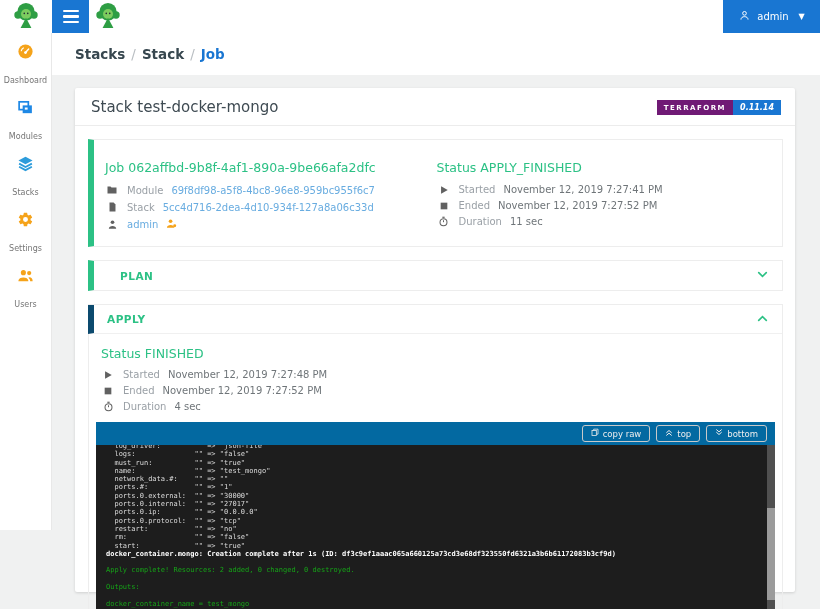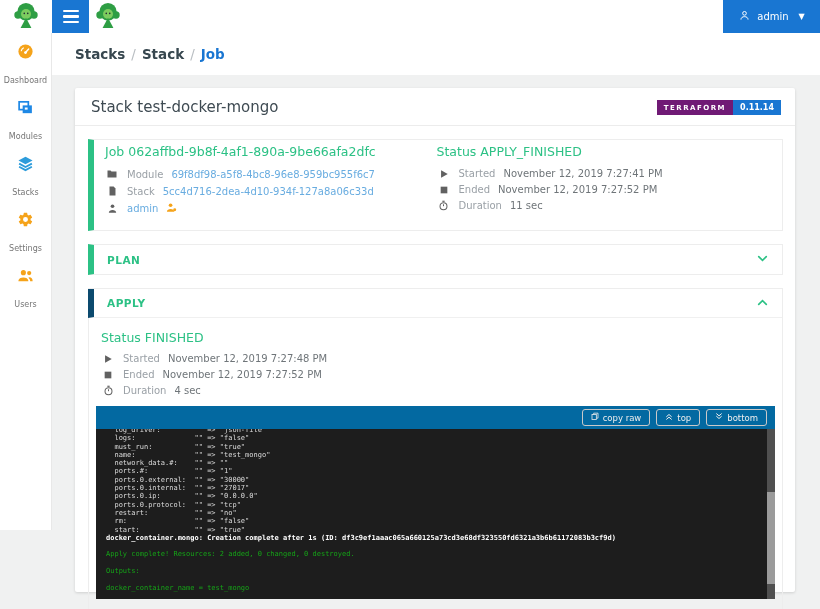--- a/index.html
+++ b/index.html
@@ -37,28 +37,28 @@
 
   
   .card { background:#fff; border-radius:2px; box-shadow:0 1px 3px rgba(0,0,0,.14);
     height:504px; display:flex; flex-direction:column; }
   .card-header { display:flex; align-items:center; justify-content:space-between;
     padding:10px 14px 9px 16px; }
   .card-title { font-size:15px; color:#3e4a52; }
   .tf-badge { display:flex; font-weight:bold; }
   .tf-badge .tf-name { background:#701a75; color:#fff; font-size:7px; letter-spacing:1.5px;
     padding:4px 7px 3px; }
-  .tf-badge .tf-ver { background:#1976d2; color:#fff; font-size:8px; padding:3px 7px; }
+  .tf-badge .tf-ver { background:#1976d2; color:#fff; font-size:8px; padding:3px 7px;font-style:italic; }
   .card-divider { border-top:1px solid #ececec; }
 
   .section-box { margin:13px 12px 0 13px; border:1px solid #ededed; }
-  .green-bar-box { border-left:6px solid #2cc185; }
-
-  
-  .job-box { display:flex; padding:4px 14px 10px 11px; }
+  .green-bar-box { border-left:6px solid #2cc185;padding-left:13px; }
+
+  
+  .job-box { display:flex; padding:20px 14px 10px 11px; }
   .job-col { width:50%; }
   .sec-title { color:#2cc185; font-size:12.5px; margin-bottom:9px; }
   .info-row { display:flex; align-items:center; font-size:10px; color:#9aa0a6; margin:5px 0; gap:8px; }
   .info-row .ic { width:14px; display:flex; justify-content:center; flex:none; }
   .info-row .val { color:#6f7579; }
   .link { color:#68ace0; cursor:pointer; }
 
   
   .collapse-header { height:29px; display:flex; align-items:center; justify-content:space-between;
     padding:0 13px; cursor:pointer; }

